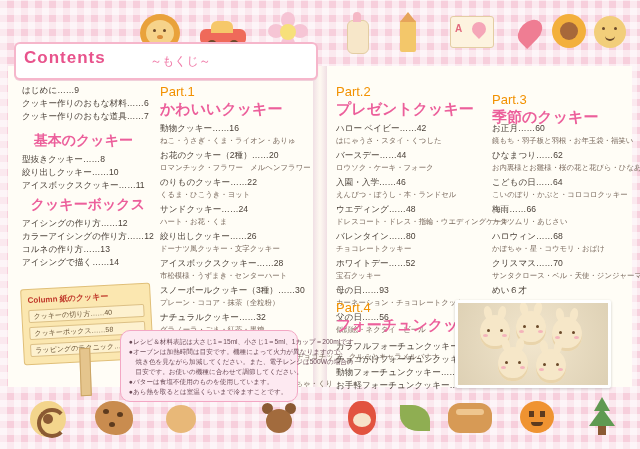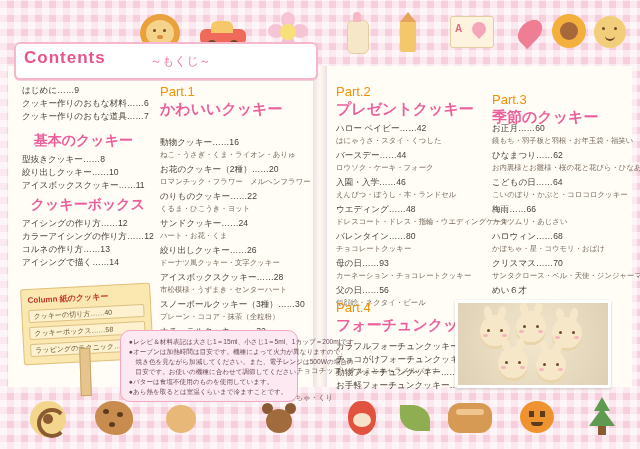--- a/index.html
+++ b/index.html
@@ -193,21 +193,21 @@
       <div class="plank" style="top:54px;">ラッピングのテクニック……80</div>
     </div>
     <div class="pole"></div>
   </div>
 
   <div class="sec" style="left:160px;top:84px;">
     <div class="part-label">Part.1</div>
     <div class="part-title">かわいいクッキー</div>
   </div>
 
-  <div class="sec" style="left:160px;top:136px;">
+  <div class="sec" style="left:160px;top:122px;">
     <div>
         <div class="line">動物クッキー……16</div>
         <div class="sub">ねこ・うさぎ・くま・ライオン・ありゅ</div>
       </div>
     <div style="margin-top:3px;">
         <div class="line">お花のクッキー（2種）……20</div>
         <div class="sub">ロマンチック・フラワー　メルヘンフラワー</div>
       </div>
     <div style="margin-top:3px;">
         <div class="line">のりものクッキー……22</div>
@@ -269,20 +269,24 @@
         <div class="line">入園・入学……46</div>
         <div class="sub">えんぴつ・ぼうし・本・ランドセル</div>
       </div>
     <div style="margin-top:3px;">
         <div class="line">ウエディング……48</div>
         <div class="sub">ドレスコート・ドレス・指輪・ウエディングケーキ</div>
       </div>
     <div style="margin-top:3px;">
         <div class="line">バレンタイン……80</div>
         <div class="sub">チョコレートクッキー</div>
+      </div>
+    <div style="margin-top:3px;">
+        <div class="line">ホワイトデー……52</div>
+        <div class="sub">宝石クッキー</div>
       </div>
     <div style="margin-top:3px;">
         <div class="line">母の日……93</div>
         <div class="sub">カーネーション・チョコレートクッキー</div>
       </div>
     <div style="margin-top:3px;">
         <div class="line">父の日……56</div>
         <div class="sub">似顔絵・ネクタイ・ビール</div>
       </div>
   </div>

